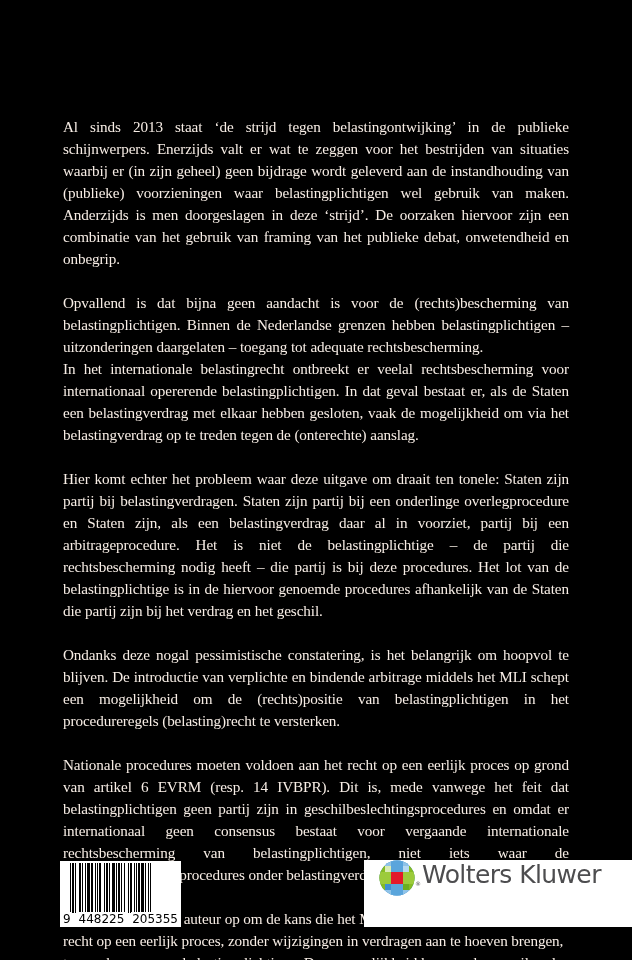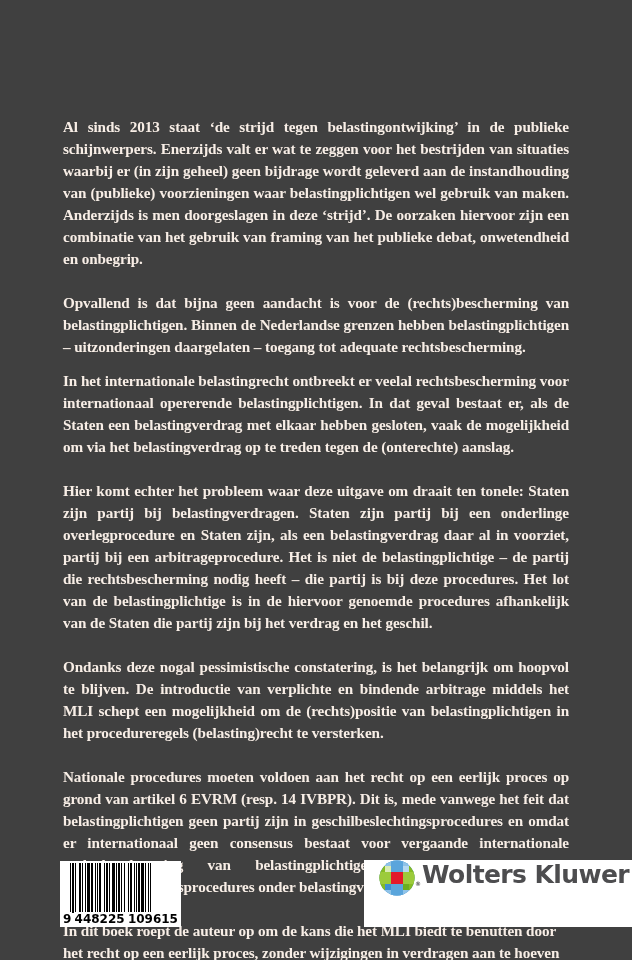--- a/index.html
+++ b/index.html
@@ -1,33 +1,33 @@
 <!DOCTYPE html>
 <html><head>
   <meta charset="utf-8">
   <style>
     html, body { margin: 0; padding: 0; }
     body {
       width: 632px; height: 960px; overflow: hidden;
       background: #BD280C;
       position: relative;
     }
-    .cover { position: absolute; inset: 0; background: #404040; font-weight: bold; }
+    .cover { position: absolute; inset: 0; background: #000000; }
     .body-text {
       position: absolute;
       left: 63px; top: 116px; width: 506px;
       font-family: "Liberation Serif", "DejaVu Serif", serif;
       font-size: 15.2px;
       line-height: 22px;
       color: #F8EEE6;
       text-align: justify;
       letter-spacing: -0.1px;
     }
     .body-text p { margin: 0 0 22px 0; }
-    .body-text p.tight { margin-bottom: 12px; }
+    .body-text p.tight { margin-bottom: 0; }
     .body-text p.last { margin-bottom: 0; text-align: left; }
     .barcode-box {
       position: absolute; left: 60px; top: 861px; width: 121px; height: 66px;
       background: #ffffff;
     }
     .barcode-box svg { position: absolute; left: 10px; top: 2px; }
     .barcode-digits {
       position: absolute; left: 2px; bottom: 1px; width: 117px;
       font-family: "DejaVu Sans", sans-serif; font-size: 12px; color: #000;
       display: flex; justify-content: space-between; line-height: 14px;
@@ -87,21 +87,21 @@
         <rect x="66" y="0" width="1" height="50" fill="#000"></rect>
         <rect x="68" y="0" width="2" height="50" fill="#000"></rect>
         <rect x="71" y="0" width="3" height="50" fill="#000"></rect>
         <rect x="75" y="0" width="1" height="50" fill="#000"></rect>
         <rect x="78" y="0" width="1" height="50" fill="#000"></rect>
         <rect x="80" y="0" width="1" height="50" fill="#000"></rect>
       </svg>
     <div class="barcode-digits">
       <span>9</span>
       <span>448225</span>
-      <span>109615</span>
+      <span>205355</span>
     </div>
   </div>
 
   <div class="logo-box">
     <div class="logo-mark">
       <svg width="36" height="36" viewBox="0 0 36 36">
         <defs>
             <clipPath id="c">
               <circle cx="18" cy="18" r="17.5"></circle>
             </clipPath>

